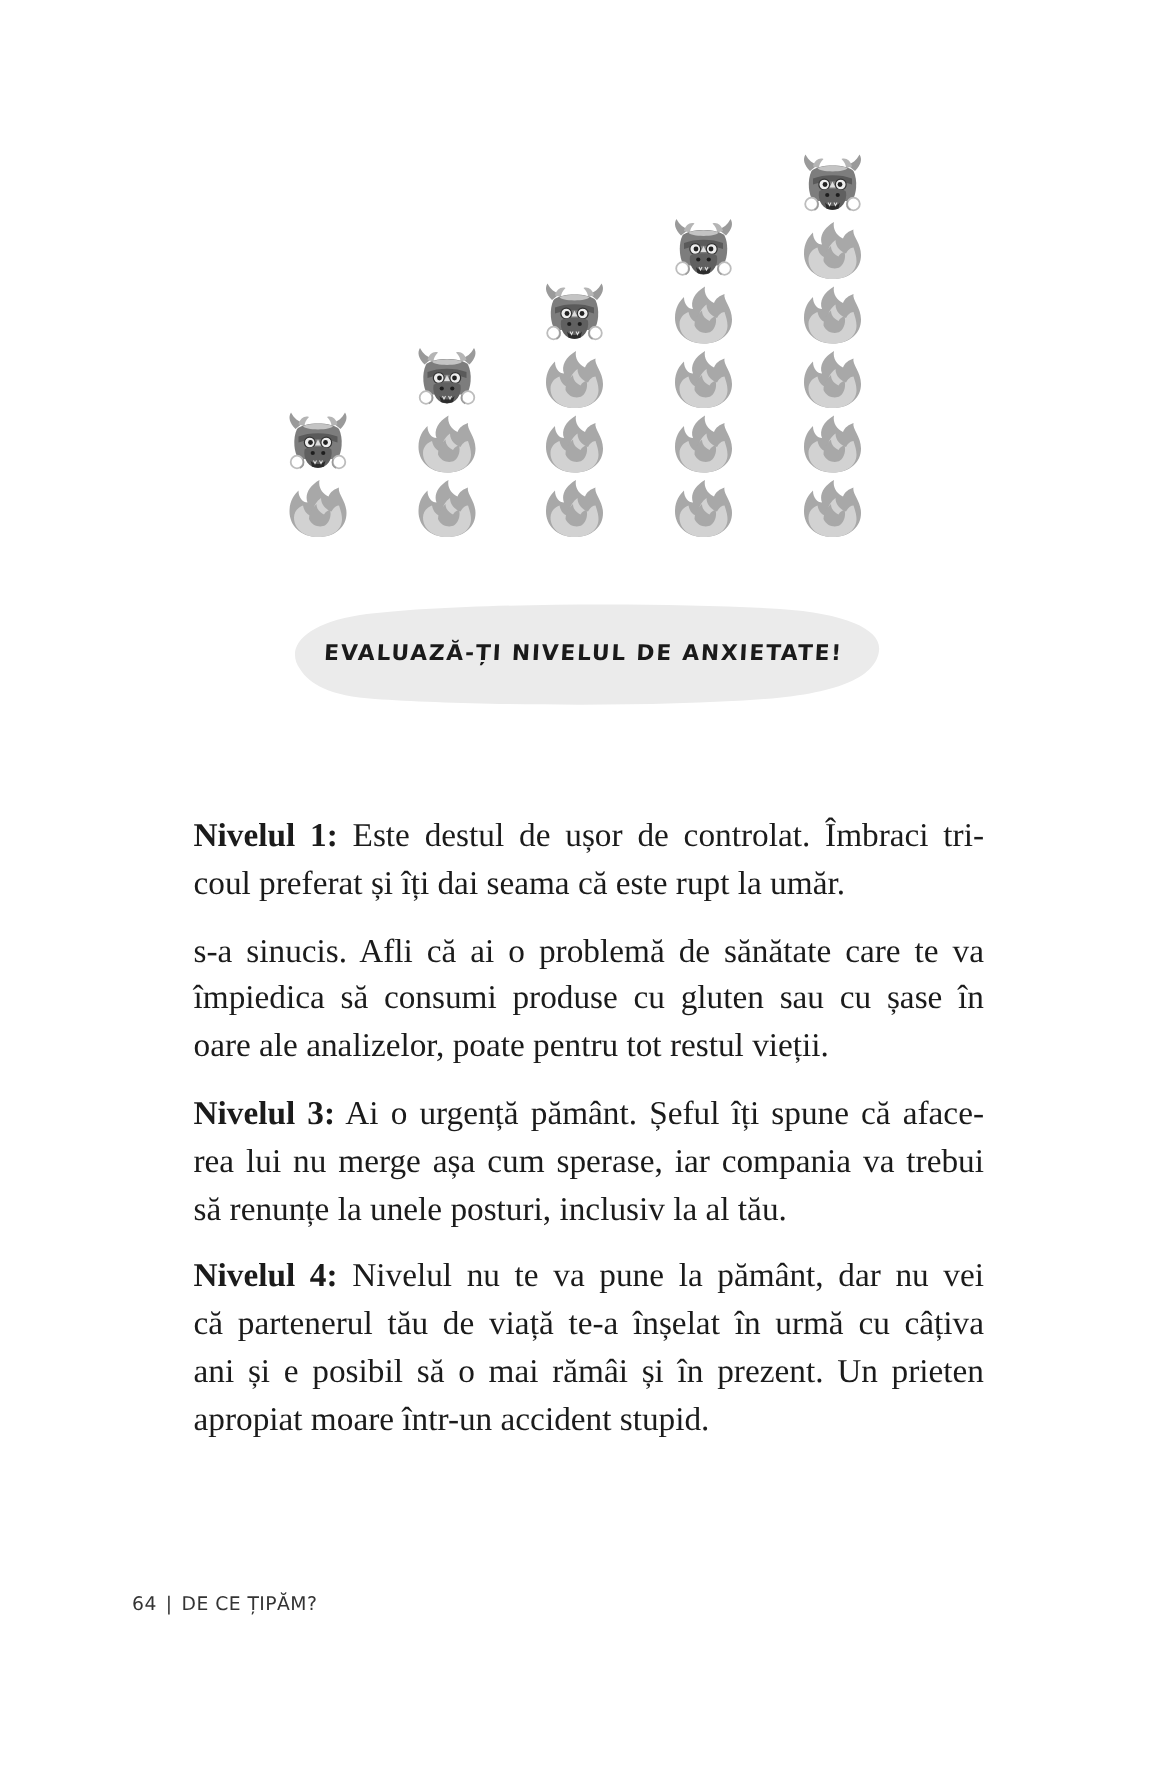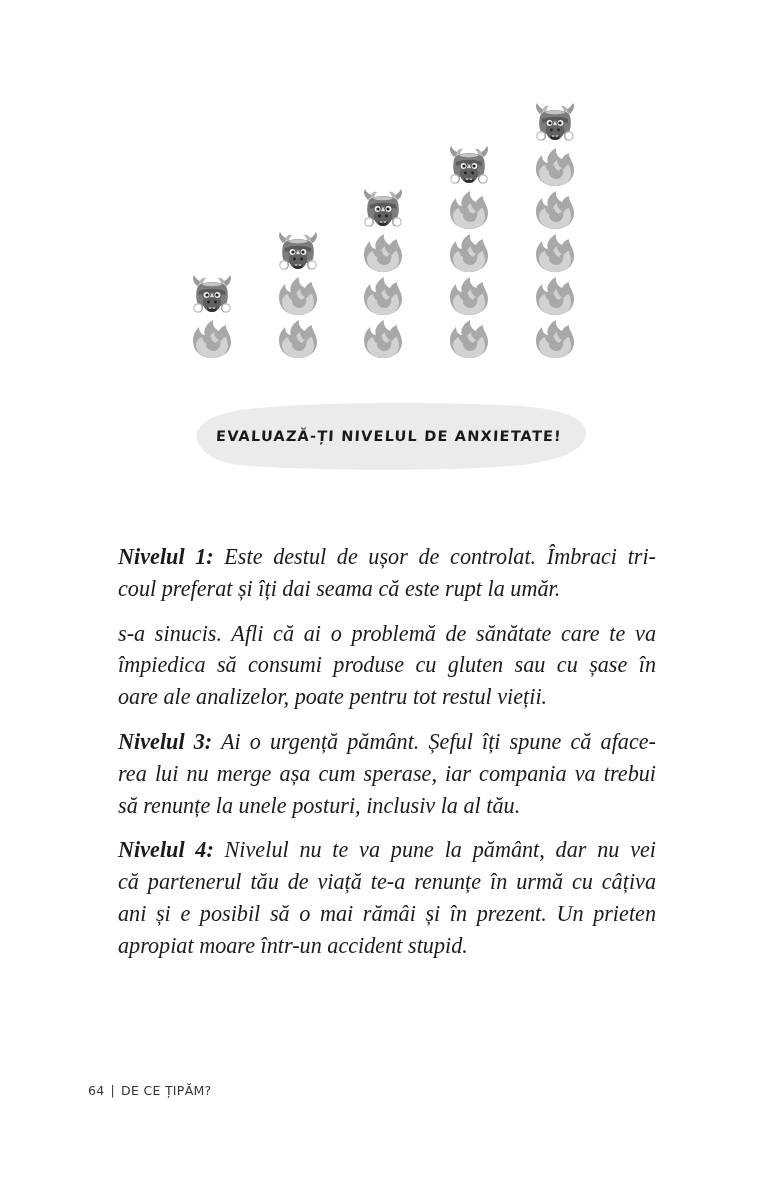--- a/index.html
+++ b/index.html
@@ -20,28 +20,28 @@
     font-size: 14.5px; letter-spacing: 1.2px; color: #1a1a1a;
     padding-top: 0px; transform: skewX(-3deg);
   }
 
   
   .body-text {
     position: absolute; left: 114px; top: 541px; width: 542px;
     font-family: "Liberation Serif", "DejaVu Serif", serif;
     font-size: 22.2px; line-height: 31.8px; color: #1b1b1b;
   }
-  .para { margin: 0 0 13px 4px; text-align: justify; font-style: italic; }
+  .para { margin: 0 0 13px 15px; text-align: justify; }
   .para .line { display: block; text-align: justify; text-align-last: justify; white-space: nowrap; }
   .para .line.last { text-align-last: left; }
   .para b { font-weight: bold; }
 
   
   .footer {
-    position: absolute; left: 88px; top: 1083px;
+    position: absolute; left: 88px; top: 1061px;
     font-family: "DejaVu Sans", sans-serif; font-size: 12.5px; color: #333;
     letter-spacing: 0.3px;
   }
   .footer .sep { margin: 0 6px; }
 </style>
 </head>
 <body>
 
 <div class="page">
 
@@ -136,21 +136,21 @@
         <span class="line">împiedica să consumi produse cu gluten sau cu șase în</span>
         <span class="line last">oare ale analizelor, poate pentru tot restul vieții.</span>
       </p>
       <p class="para">
         <span class="line"><b>Nivelul 3:</b><span> Ai o urgență pământ. Șeful îți spune că aface-</span></span>
         <span class="line">rea lui nu merge așa cum sperase, iar compania va trebui</span>
         <span class="line last">să renunțe la unele posturi, inclusiv la al tău.</span>
       </p>
       <p class="para">
         <span class="line"><b>Nivelul 4:</b><span> Nivelul nu te va pune la pământ, dar nu vei</span></span>
-        <span class="line">că partenerul tău de viață te-a renunțe în urmă cu câțiva</span>
+        <span class="line">că partenerul tău de viață te-a înșelat în urmă cu câțiva</span>
         <span class="line">ani și e posibil să o mai rămâi și în prezent. Un prieten</span>
         <span class="line last">apropiat moare într-un accident stupid.</span>
       </p>
     </div>
 
   <div class="footer">
     <span>64</span><span class="sep">|</span><span>DE CE ȚIPĂM?</span>
   </div>
 
 </div>

